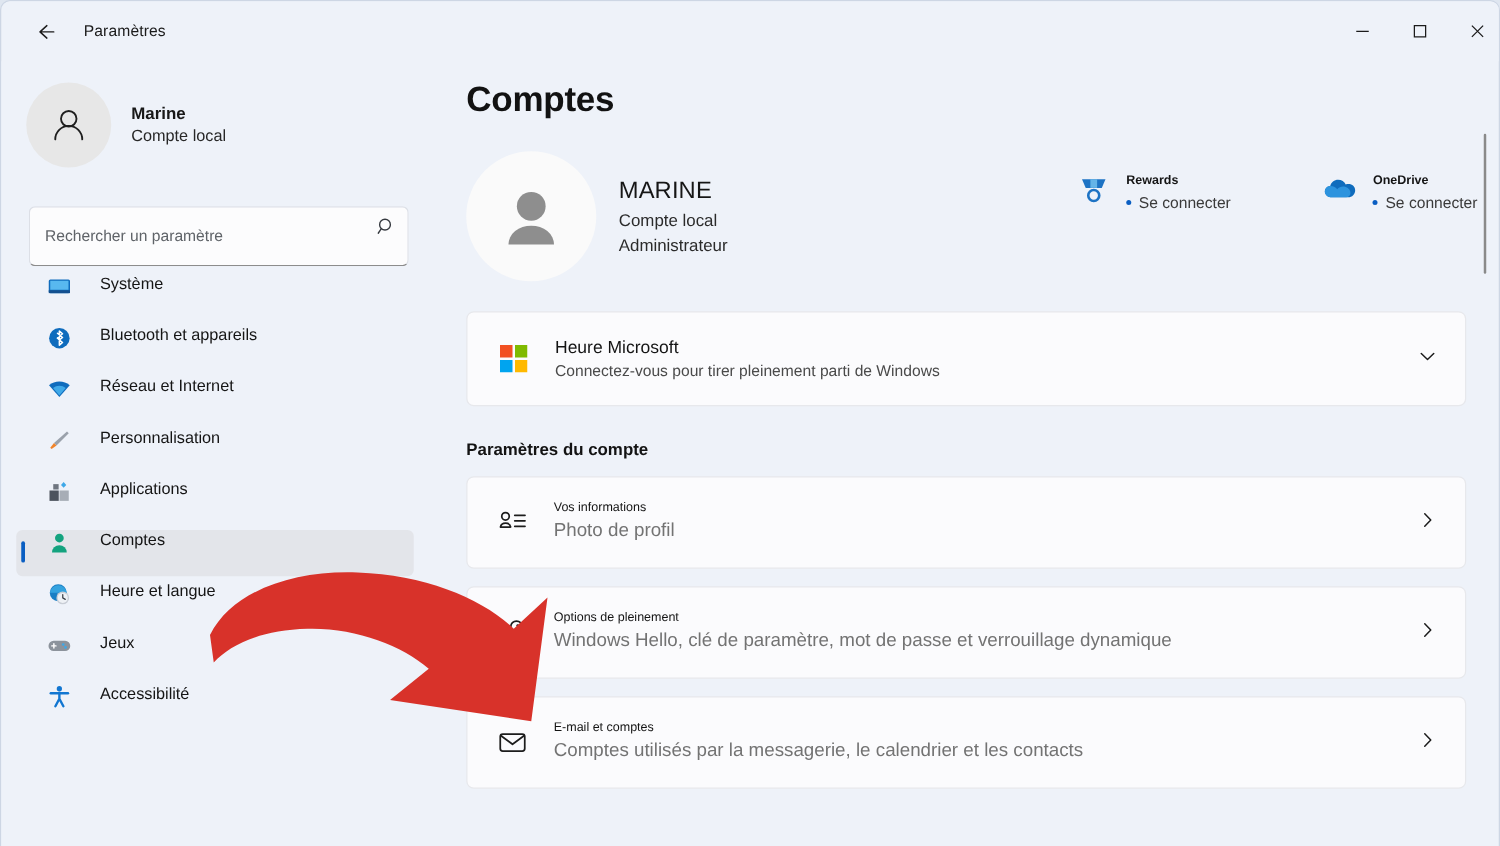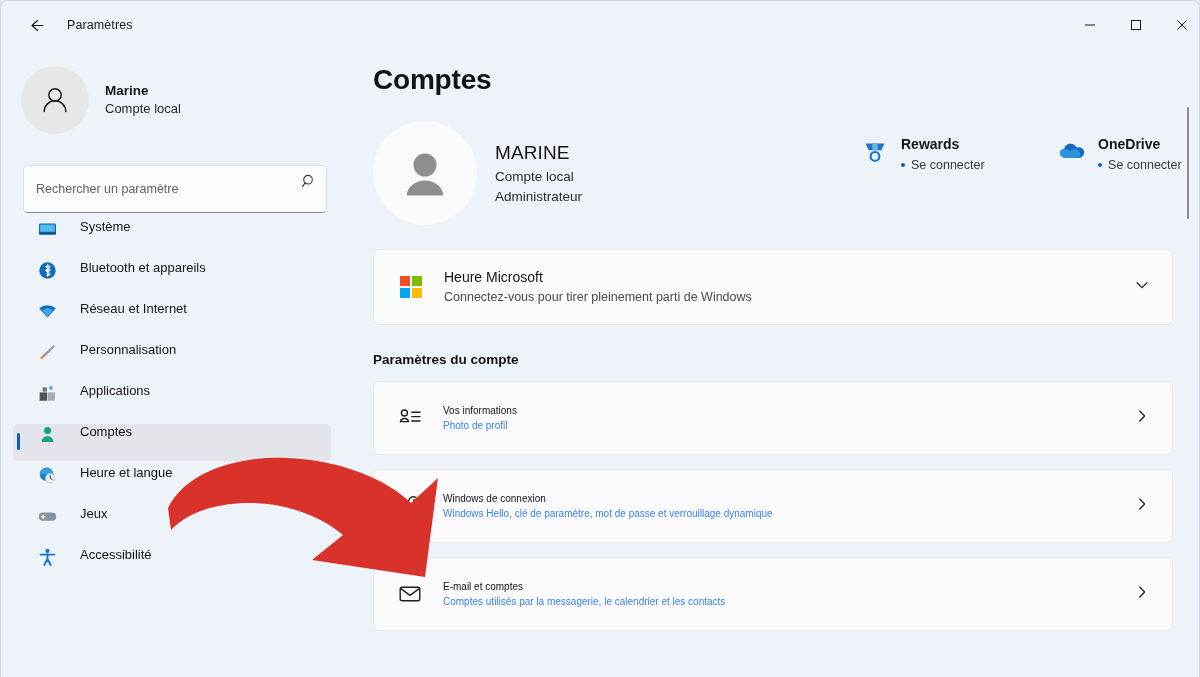--- a/index.html
+++ b/index.html
@@ -207,21 +207,21 @@
   }
   .hero-link { display: flex; align-items: flex-start; }
   .hero-link-ico {
     width: 28px; height: 28px;
     flex: 0 0 auto;
     display: flex; align-items: center; justify-content: center;
     margin-top: 4px;
   }
   .hero-link-txt { margin-left: 12px; }
   .hero-link-title {
-    font-size: 14px;
+    font-size: 10px;
     font-weight: bold;
     color: #151515;
     line-height: 1.5;
     white-space: nowrap;
   }
   .hero-link-action {
     font-size: 12.5px;
     color: #3a3a3a;
     line-height: 1.6;
     white-space: nowrap;
@@ -284,22 +284,22 @@
     flex: 0 0 auto;
     display: flex; align-items: center; justify-content: center;
   }
   .row-txt { margin-left: 20px; flex: 1 1 auto; }
   .row-title {
     font-size: 10px;
     color: #141414;
     line-height: 1.5;
   }
   .row-sub {
-    font-size: 10px;
-    color: #3b82f6;
+    font-size: 15px;
+    color: #737373;
     line-height: 1.5;
   }
   .chev { flex: 0 0 auto; }
 
   
   .scroll-track {
     position: absolute;
     right: 5px; top: 48px;
     width: 12px; height: 629px;
     z-index: 22;
@@ -581,21 +581,21 @@
 
     <div class="card row-card">
       <span class="row-ico">
         <svg width="24" height="24" viewBox="0 0 24 24">
           <circle cx="15.2" cy="7.4" r="4.6" fill="none" stroke="#1d1d1d" stroke-width="1.4"></circle>
           <circle cx="16.2" cy="6.4" r="1.1" fill="#1d1d1d"></circle>
           <path d="M12 10.6 L4.2 18.4 M6.4 16.2 L8.2 18" fill="none" stroke="#1d1d1d" stroke-width="1.4" stroke-linecap="round"></path>
         </svg>
       </span>
       <span class="row-txt">
-        <span class="row-title" style="display:block">Windows de connexion</span>
+        <span class="row-title" style="display:block">Options de pleinement</span>
         <span class="row-sub" style="display:block">Windows Hello, clé de paramètre, mot de passe et verrouillage dynamique</span>
       </span>
       <span class="chev">
         <svg width="16" height="16" viewBox="0 0 16 16">
           <path d="M5.8 3 L10.6 8 L5.8 13" fill="none" stroke="#1b1b1b" stroke-width="1.2" stroke-linecap="round" stroke-linejoin="round"></path>
         </svg>
       </span>
     </div>
 
     <div class="card row-card">

